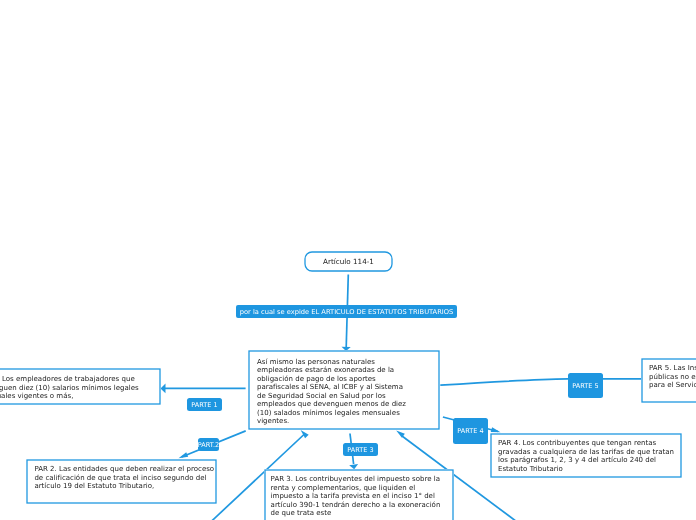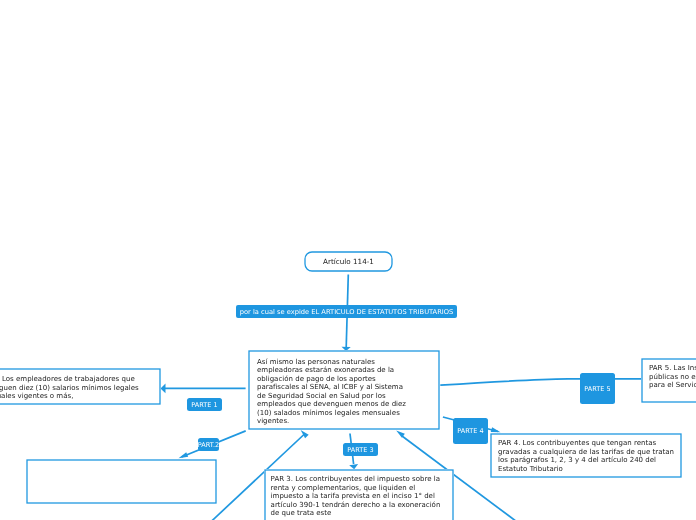--- a/index.html
+++ b/index.html
@@ -66,20 +66,23 @@
   </div>
 
   <div class="node central" style="left:248px;top:350px;width:172px;height:80px;padding:7.6px 8px 0 9px;">
     <div class="txt">Así mismo las personas naturales empleadoras estarán exoneradas de la obligación de pago de los aportes parafiscales al SENA, al ICBF y al Sistema de Seguridad Social en Salud por los empleados que devenguen menos de diez (10) salados mínimos legales mensuales vigentes.</div>
   </div>
 
   <div class="node" style="left:-30px;top:368px;width:190.5px;height:37px;padding:7px 7px 0 7.4px;">
     <div class="txt">PAR 1. Los empleadores de trabajadores que devenguen diez (10) salarios mínimos legales mensuales vigentes o más,</div>
   </div>
 
+  <div class="node" style="left:26px;top:459px;width:191px;height:45px;padding:6px 2px 0 8.4px;">
+    <div class="txt">PAR 2. Las entidades que deben realizar el proceso de calificación de que trata el inciso segundo del artículo 19 del Estatuto Tributario,</div>
+  </div>
 
   <div class="node" style="left:264px;top:469px;width:190px;height:70px;padding:6px 9.4px 0 6.6px;">
     <div class="txt">PAR 3. Los contribuyentes del impuesto sobre la renta y complementarios, que liquiden el impuesto a la tarifa prevista en el inciso 1° del artículo 390-1 tendrán derecho a la exoneración de que trata este</div>
   </div>
 
   <div class="node" style="left:490px;top:433px;width:192px;height:45px;padding:6px 6px 0 8px;">
     <div class="txt">PAR 4. Los contribuyentes que tengan rentas gravadas a cualquiera de las tarifas de que tratan los parágrafos 1, 2, 3 y 4 del artículo 240 del Estatuto Tributario</div>
   </div>
 
   <div class="node" style="left:641px;top:358px;width:192px;height:45px;padding:6px 6px 0 8px;">
@@ -103,17 +106,17 @@
   </div>
   <div class="elabel" style="left:198px;top:438px;width:21px;height:13px;">
     <span>PART.2</span>
   </div>
   <div class="elabel" style="left:343px;top:443px;width:35px;height:13px;">
     <span>PARTE 3</span>
   </div>
   <div class="elabel" style="left:453px;top:418px;width:35px;height:26px;">
     <span>PARTE 4</span>
   </div>
-  <div class="elabel" style="left:580px;top:373px;width:35px;height:31px;text-align:center;">
+  <div class="elabel" style="left:568px;top:373px;width:35px;height:25px;text-align:center;">
     <span>PARTE 5</span>
   </div>
 
 </div>
 
 </body></html>

